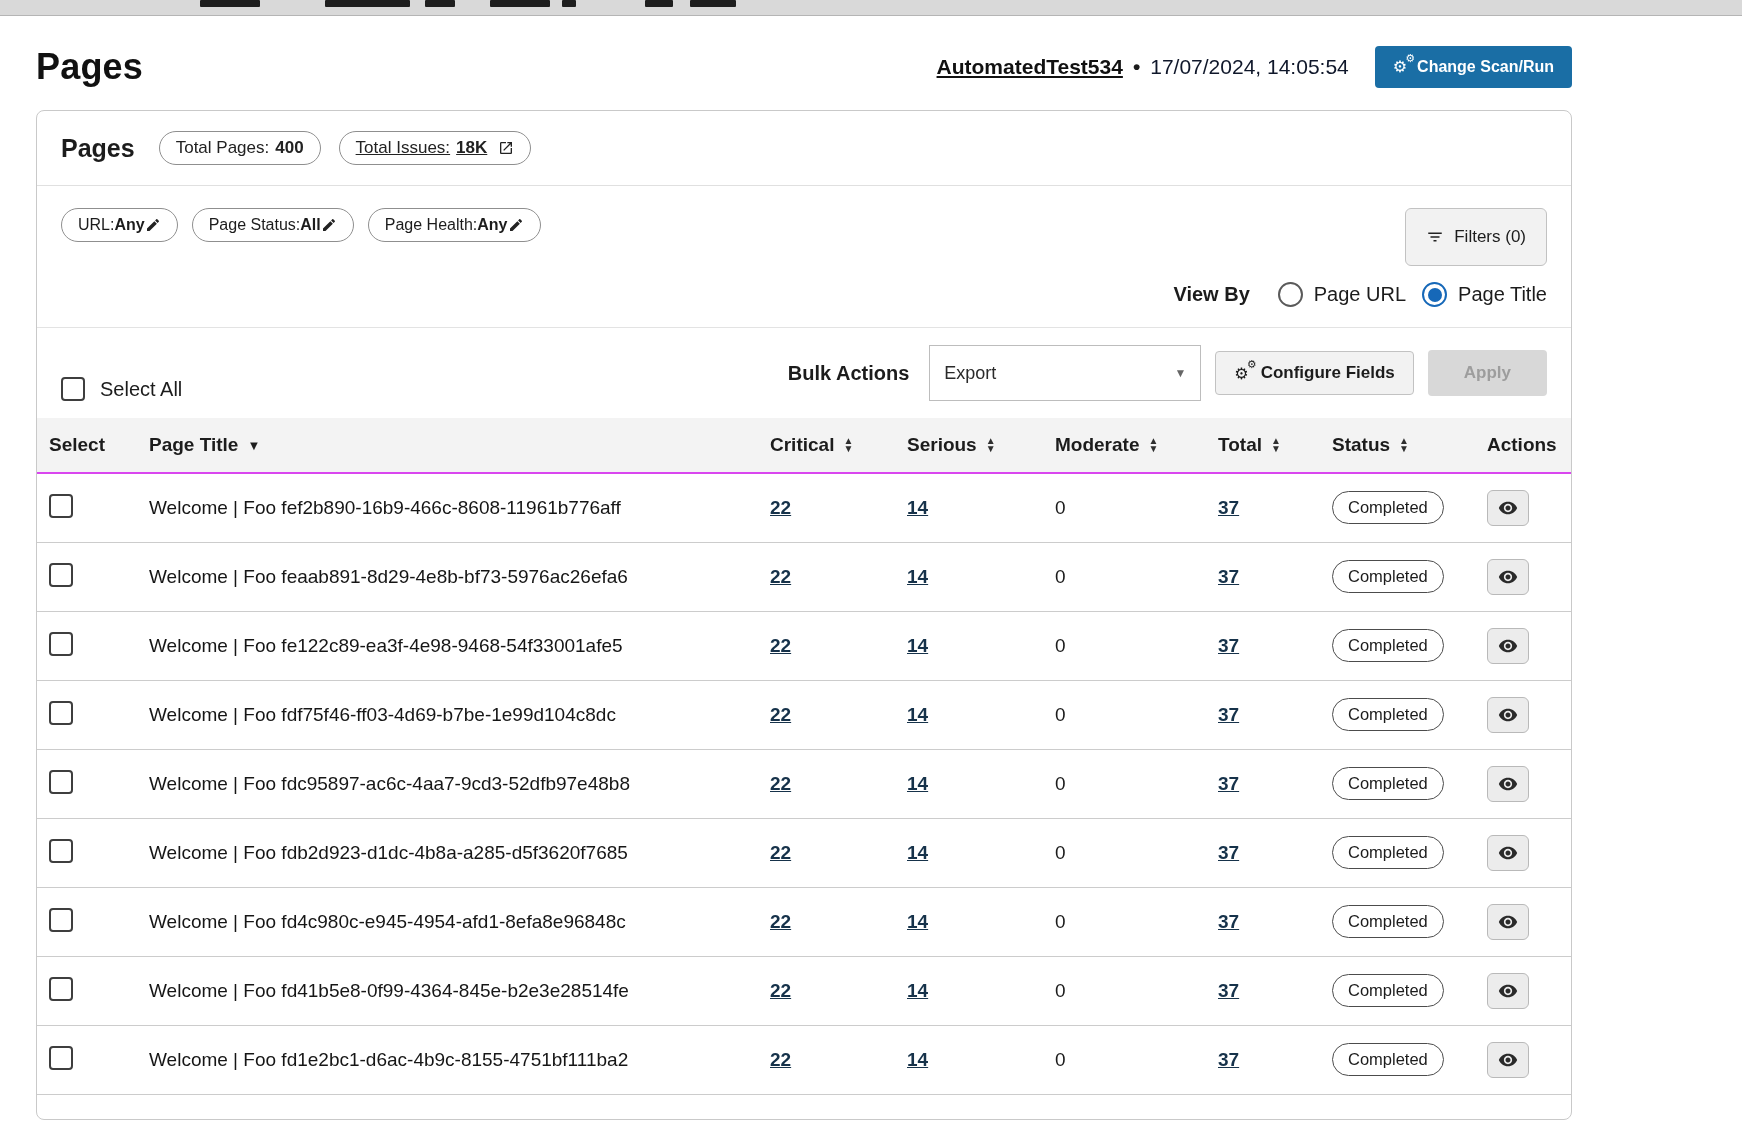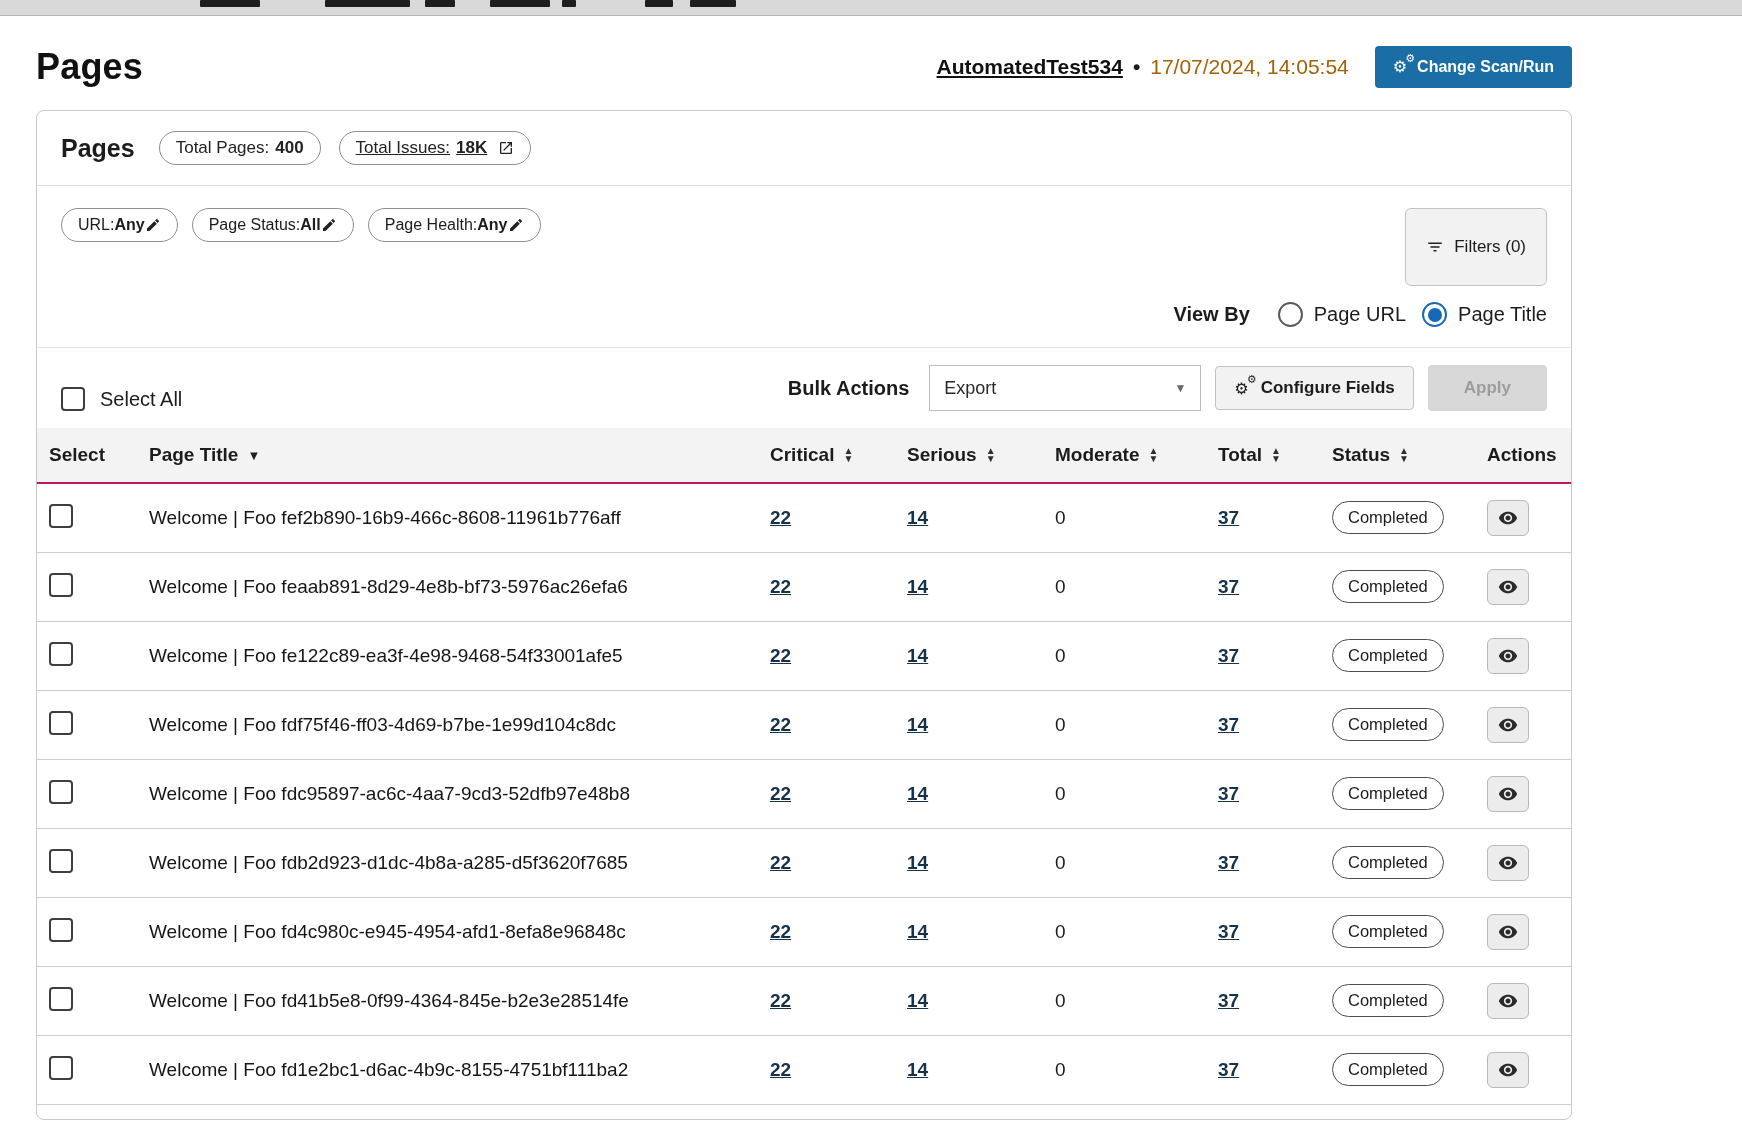--- a/index.html
+++ b/index.html
@@ -10,21 +10,21 @@
   .top-strip{position:relative;height:16px;background:var(--topstrip_bg,#d9d9d9);border-bottom:1px solid #b5b5b5}
   .strip-mark{position:absolute;top:0;height:7px;background:#1e1e1e;border-radius:1px}
 
   .content{width:1536px;margin-left:36px}
 
   .page-header{display:flex;align-items:center;justify-content:space-between;padding:30px 0 12px}
   h1.page-title{font-size:36px;font-weight:bold;color:#111;letter-spacing:.2px}
   .header-right{display:flex;align-items:center;gap:10px}
   .scan-name{font-size:21px;font-weight:bold;color:#111;text-decoration:underline;cursor:pointer}
   .dot-sep{font-size:21px;font-weight:bold}
-  .timestamp{font-size:21px;color:#a16207}
+  .timestamp{font-size:21px;color:#0f172a}
   .btn-primary{display:flex;align-items:center;margin-left:16px;background:var(--accent_blue,#1a6ea5);color:#fff;
     border:none;border-radius:4px;padding:12px 18px;font-size:16px;font-weight:bold;cursor:pointer;font-family:inherit}
   .gear-pair{position:relative;display:inline-block;margin-right:10px;line-height:1}
   .gear-pair .g1{font-size:16px}
   .gear-pair .g2{position:absolute;top:-6px;right:-8px;font-size:11px}
 
   .panel{margin-top:10px;border:1px solid #c9c9c9;border-radius:8px;min-height:1010px;background:#fff;overflow:hidden}
   .panel-header{display:flex;align-items:center;gap:18px;padding:20px 24px;border-bottom:1px solid #e0e0e0}
   .panel-title{font-size:25px;font-weight:bold;margin-right:6px}
   .pill{display:inline-flex;align-items:center;gap:6px;border:1px solid var(--pill_border,#8f8f8f);
@@ -35,47 +35,47 @@
   .pill-link svg{margin-left:5px;fill:#222}
 
   .filter-area{display:flex;align-items:flex-start;justify-content:space-between;padding:22px 24px 0}
   .chips{display:flex;gap:14px}
   .chip{display:inline-flex;align-items:center;border:1px solid var(--pill_border,#8f8f8f);
     border-radius:18px;padding:7px 16px;font-size:16px;background:#fff;cursor:pointer}
   .chip b{font-weight:bold}
   .chip svg,.filters-btn svg{fill:#222}
 
   .btn-gray{display:inline-flex;align-items:center;gap:10px;background:var(--button_gray_bg,#f2f2f2);
-    border:1px solid #c2c2c2;border-radius:6px;padding:28px 20px;font-size:17px;color:#1c1c1c;cursor:pointer;font-family:inherit}
+    border:1px solid #c2c2c2;border-radius:6px;padding:18px 20px;font-size:17px;color:#1c1c1c;cursor:pointer;font-family:inherit}
 
   .viewby-row{display:flex;align-items:center;justify-content:flex-end;gap:16px;padding:16px 24px 20px}
   .viewby-label{font-size:20px;font-weight:bold;margin-right:12px}
   .radio-option{display:inline-flex;align-items:center;gap:11px;cursor:pointer}
   .radio{width:25px;height:25px;border:2.5px solid #5a5a5a;border-radius:50%;background:#fff;flex:none;position:relative}
   .radio.selected{border-color:var(--radio_blue,#1668b8)}
   .radio.selected::after{content:"";position:absolute;inset:3.5px;border-radius:50%;background:var(--radio_blue,#1668b8)}
   .radio-label{font-size:20px}
 
   .bulk-row{display:flex;align-items:flex-end;padding:17px 24px;border-top:1px solid #e3e3e3}
   .select-all{display:inline-flex;align-items:center;gap:15px;cursor:pointer}
   .select-all-label{font-size:20px}
   .checkbox{width:24px;height:24px;border:2.5px solid #3e3e3e;border-radius:4px;background:#fff;flex:none;cursor:pointer;display:inline-block}
   .bulk-right{margin-left:auto;display:flex;align-items:center;gap:14px}
   .bulk-label{font-size:20px;font-weight:bold;margin-right:6px}
-  .select-box{width:272px;height:46px;border:1px solid #bdbdbd;background:#fff;display:flex;align-items:center;
+  .select-box{width:272px;height:56px;border:1px solid #bdbdbd;background:#fff;display:flex;align-items:center;
     justify-content:space-between;padding:0 14px;font-size:18px;color:#2a2a2a;cursor:pointer}
   .select-caret{font-size:12px;color:#666}
   .btn-config{border-radius:4px;font-weight:bold;padding:11px 18px}
   .btn-config .gear-pair{margin-right:2px}
   .btn-disabled{background:var(--disabled_bg,#d8d8d8);color:var(--disabled_text,#9d9d9d);border:none;border-radius:4px;
     padding:13px 36px;font-size:17px;font-weight:bold;font-family:inherit;cursor:default}
 
   table.pages{width:100%;border-collapse:collapse}
   table.pages th{background:var(--header_row_bg,#f3f3f3);text-align:left;font-size:19px;font-weight:bold;
-    padding:0 12px;height:55px;border-bottom:2px solid #be185d;white-space:nowrap;cursor:pointer}
+    padding:0 12px;height:55px;border-bottom:2px solid #d946ef;white-space:nowrap;cursor:pointer}
   th.th-select{padding-left:26px;border-bottom:3px solid #2a2a2a;cursor:default}
   th.th-title{background:var(--header_cell_blue,#b4d2e9);padding-left:18px;border-bottom:3px solid #2a2a2a}
   th.th-actions{cursor:default}
   .th-inner{display:inline-flex;align-items:center;gap:9px}
   .sort-stack{display:inline-flex;flex-direction:column;font-size:10px;line-height:8px;color:#2e2e2e}
   .sorted-icon{font-size:13px;color:#1d1d1d}
 
   table.pages td{border-bottom:1px solid var(--row_border,#cccccc);height:69px;padding:0 12px;vertical-align:middle;background:#fff}
   td.td-select{padding-left:26px}
   td.td-title{padding-left:18px;font-size:19px;color:#161616}

